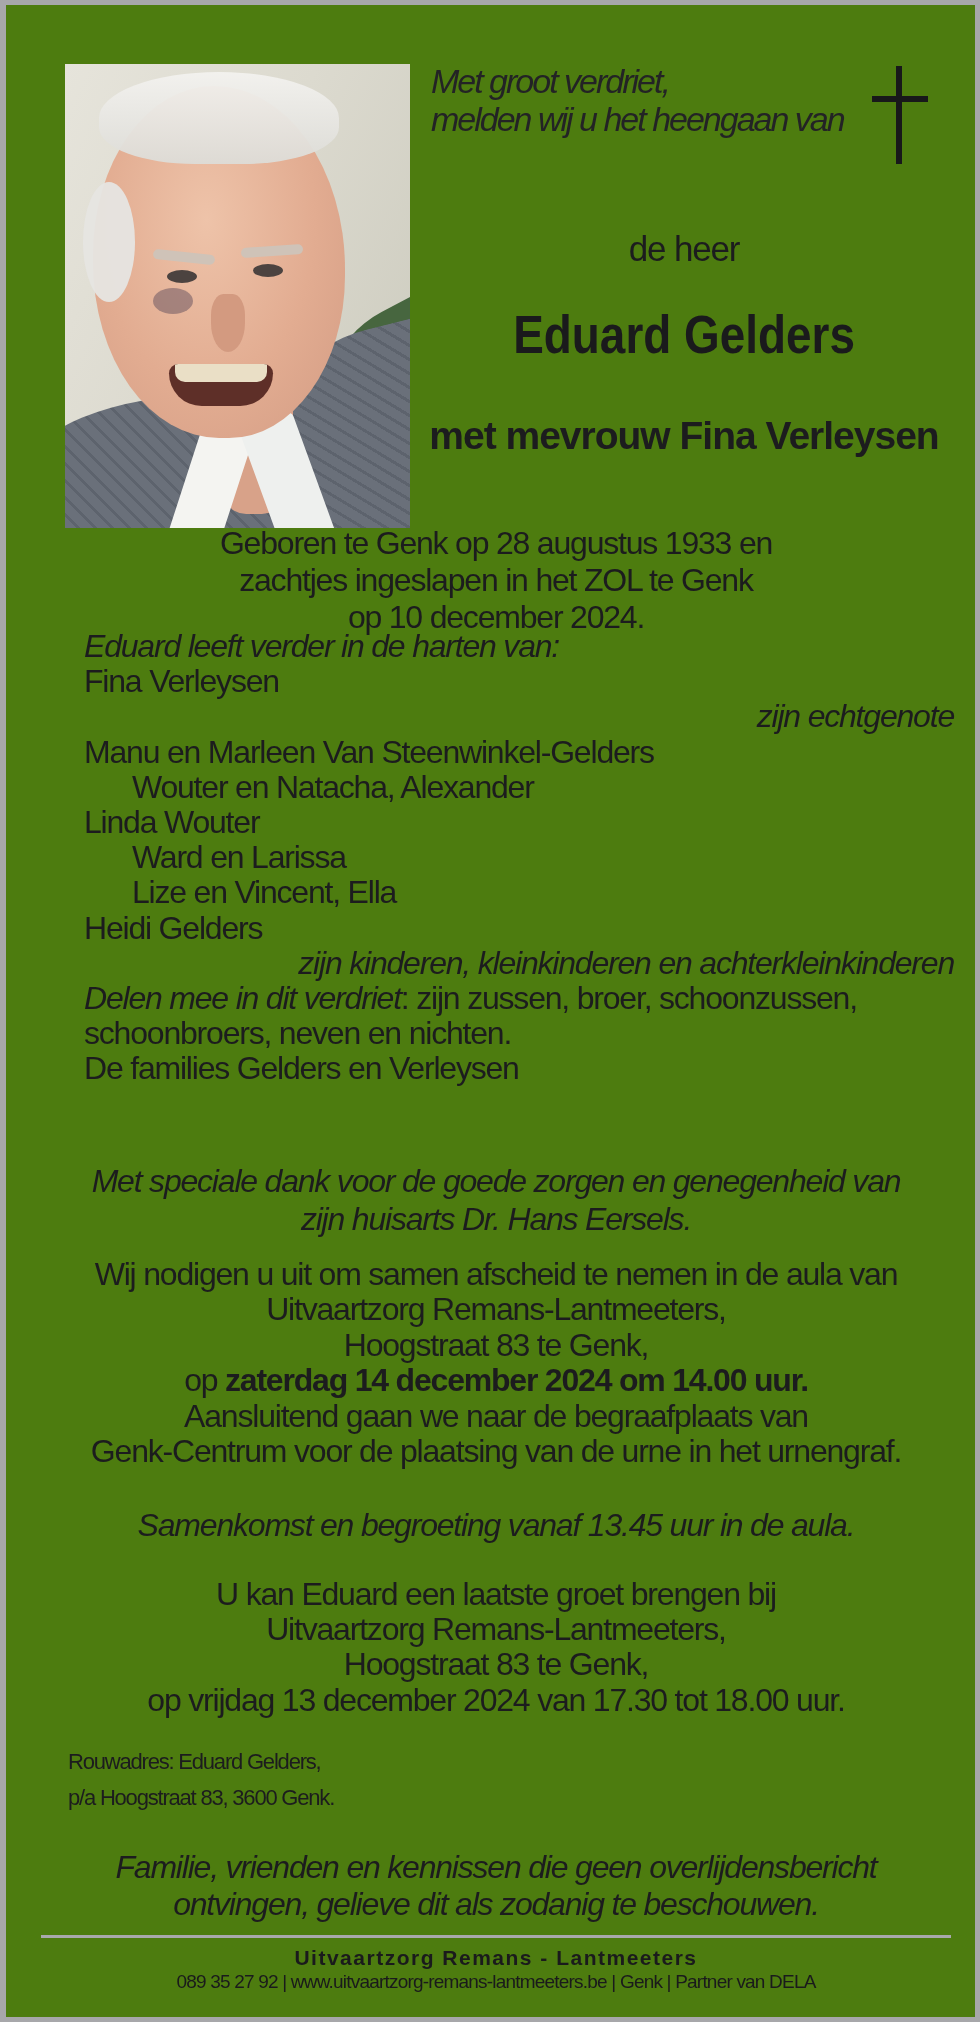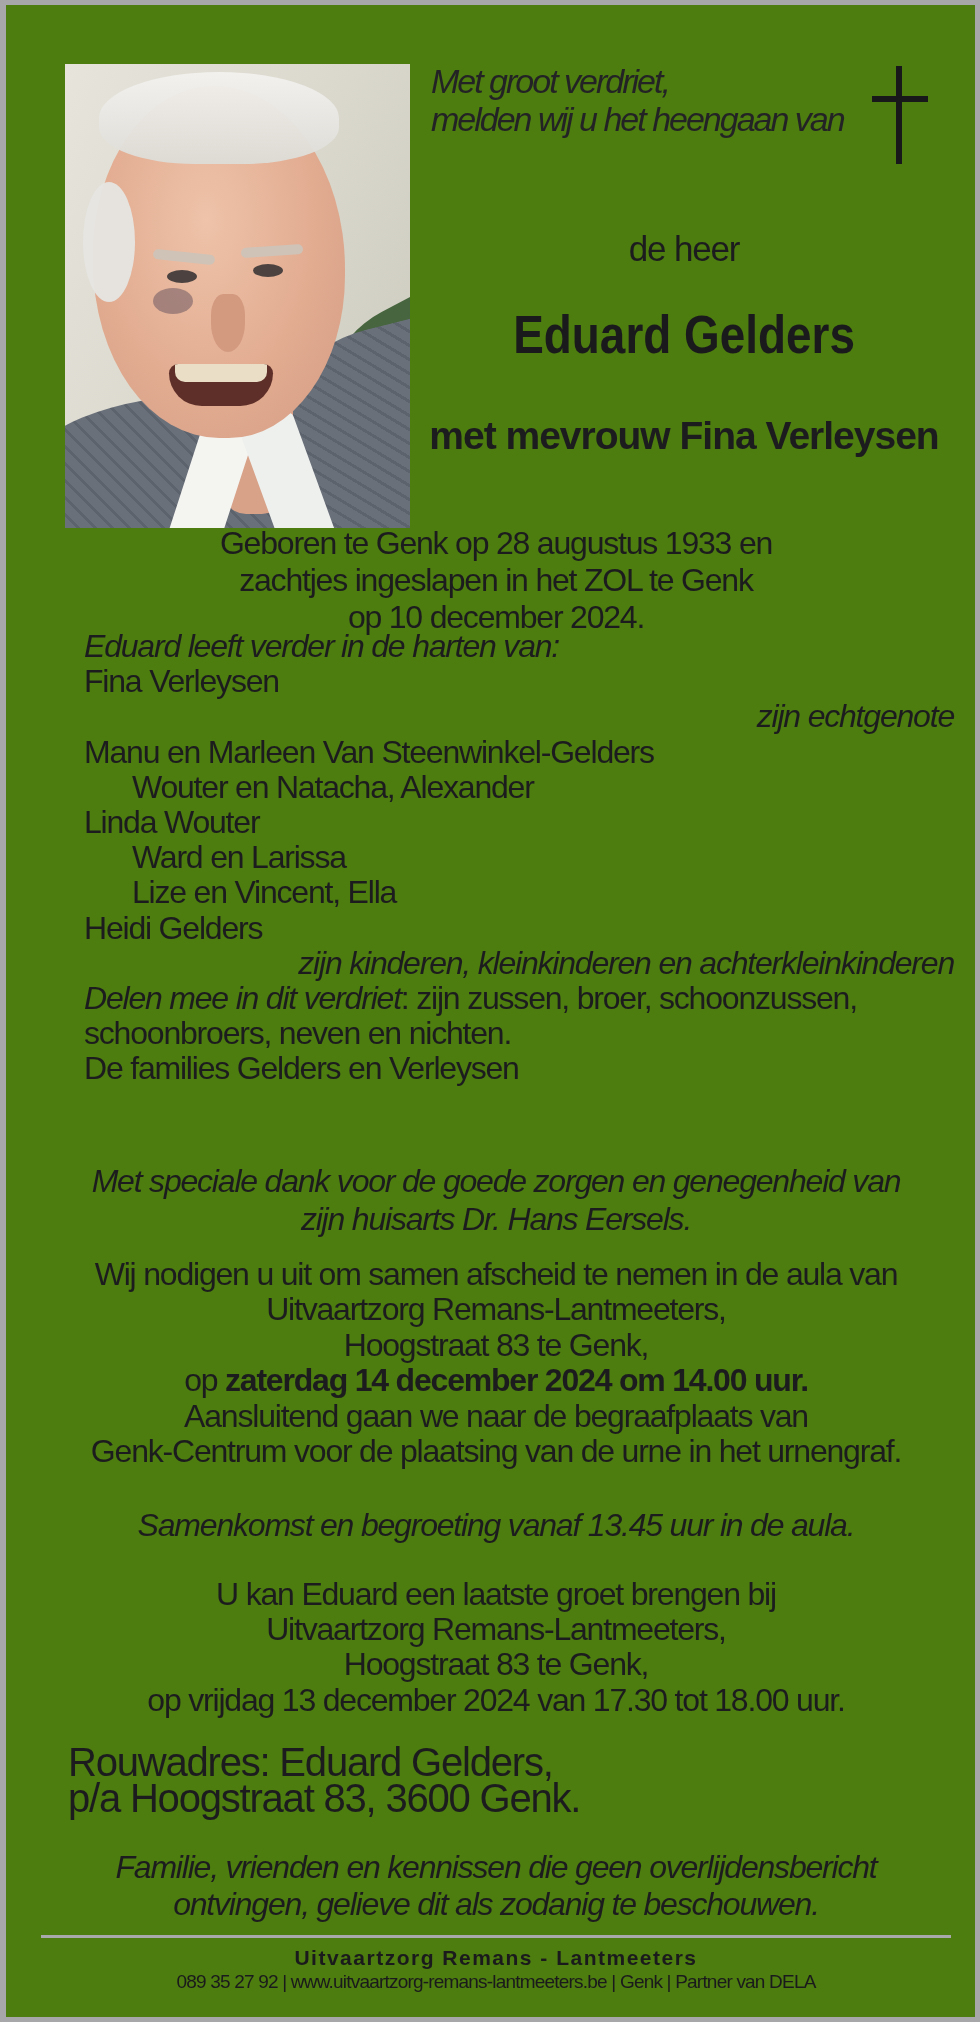--- a/index.html
+++ b/index.html
@@ -57,21 +57,21 @@
   .mouth{position:absolute;left:104px;top:300px;width:104px;height:42px;background:#5e2f28;border-radius:14px 14px 50px 50px;overflow:hidden;}
   .teeth{position:absolute;left:6px;top:0;width:92px;height:18px;background:#eadfc6;border-radius:0 0 10px 10px;}
 
   
   #born{left:0;top:520px;width:980px;font-size:32px;line-height:37px;text-align:center;}
   #family{left:62px;top:624px;width:870px;font-size:32px;line-height:35.2px;margin-left:16px;}
   #thanks{left:0;top:1157px;width:980px;font-size:32px;line-height:38px;text-align:center;font-style:italic;}
   #invite{left:0;top:1252px;width:980px;font-size:32px;line-height:35.4px;text-align:center;}
   #gathering{left:0;top:1502px;width:980px;font-size:32px;line-height:36px;text-align:center;font-style:italic;}
   #farewell{left:0;top:1572px;width:980px;font-size:32px;line-height:35.2px;text-align:center;}
-  #address{left:62px;top:1739px;width:870px;font-size:40px;line-height:36px;}
+  #address{left:62px;top:1739px;width:870px;font-size:22px;line-height:36px;}
   #notice{left:0;top:1844px;width:980px;font-size:32px;line-height:37px;text-align:center;font-style:italic;}
 
   .divider{position:absolute;left:35px;top:1930px;width:910px;height:3px;background:#a9a9ac;}
   #foot-title{left:0;top:1941px;width:980px;text-align:center;font-size:21px;font-weight:bold;letter-spacing:1.5px;color:#1a1a1c;}
   #foot-info{left:0;top:1966px;width:980px;text-align:center;font-size:19px;letter-spacing:-0.8px;color:#1a1a1c;}
 </style>
 </head>
 <body>
 
 <div class="canvas">

